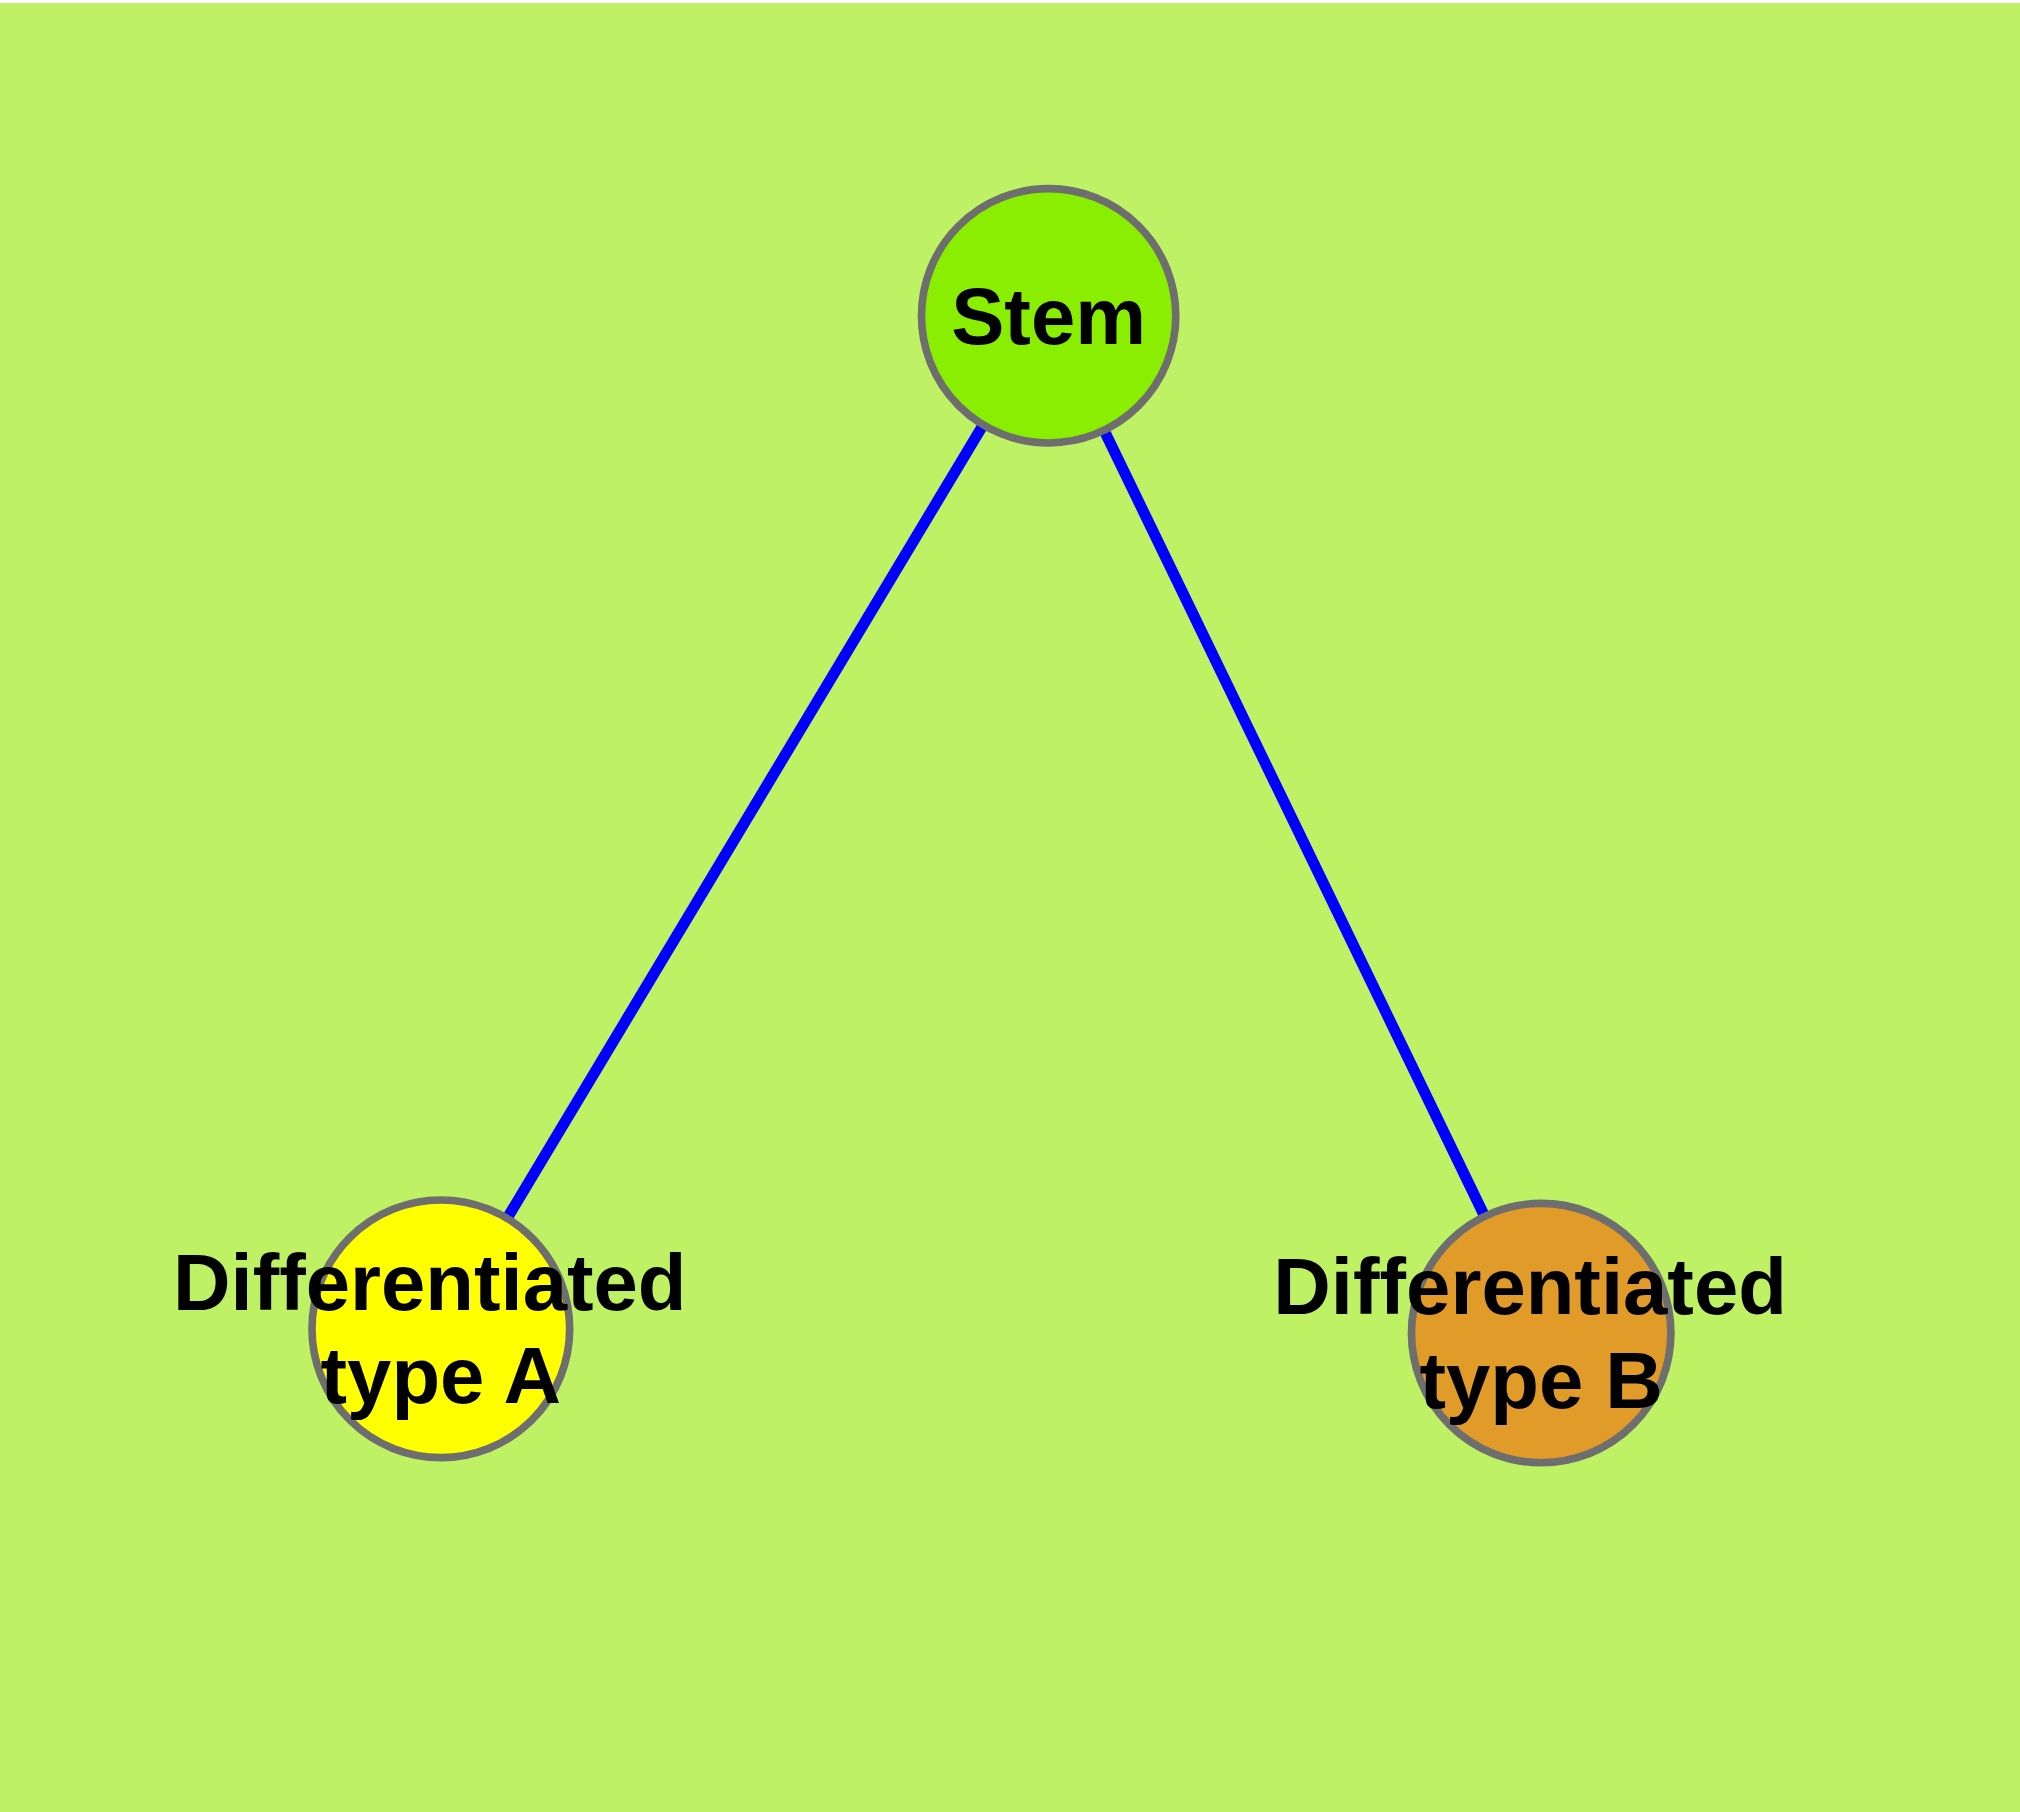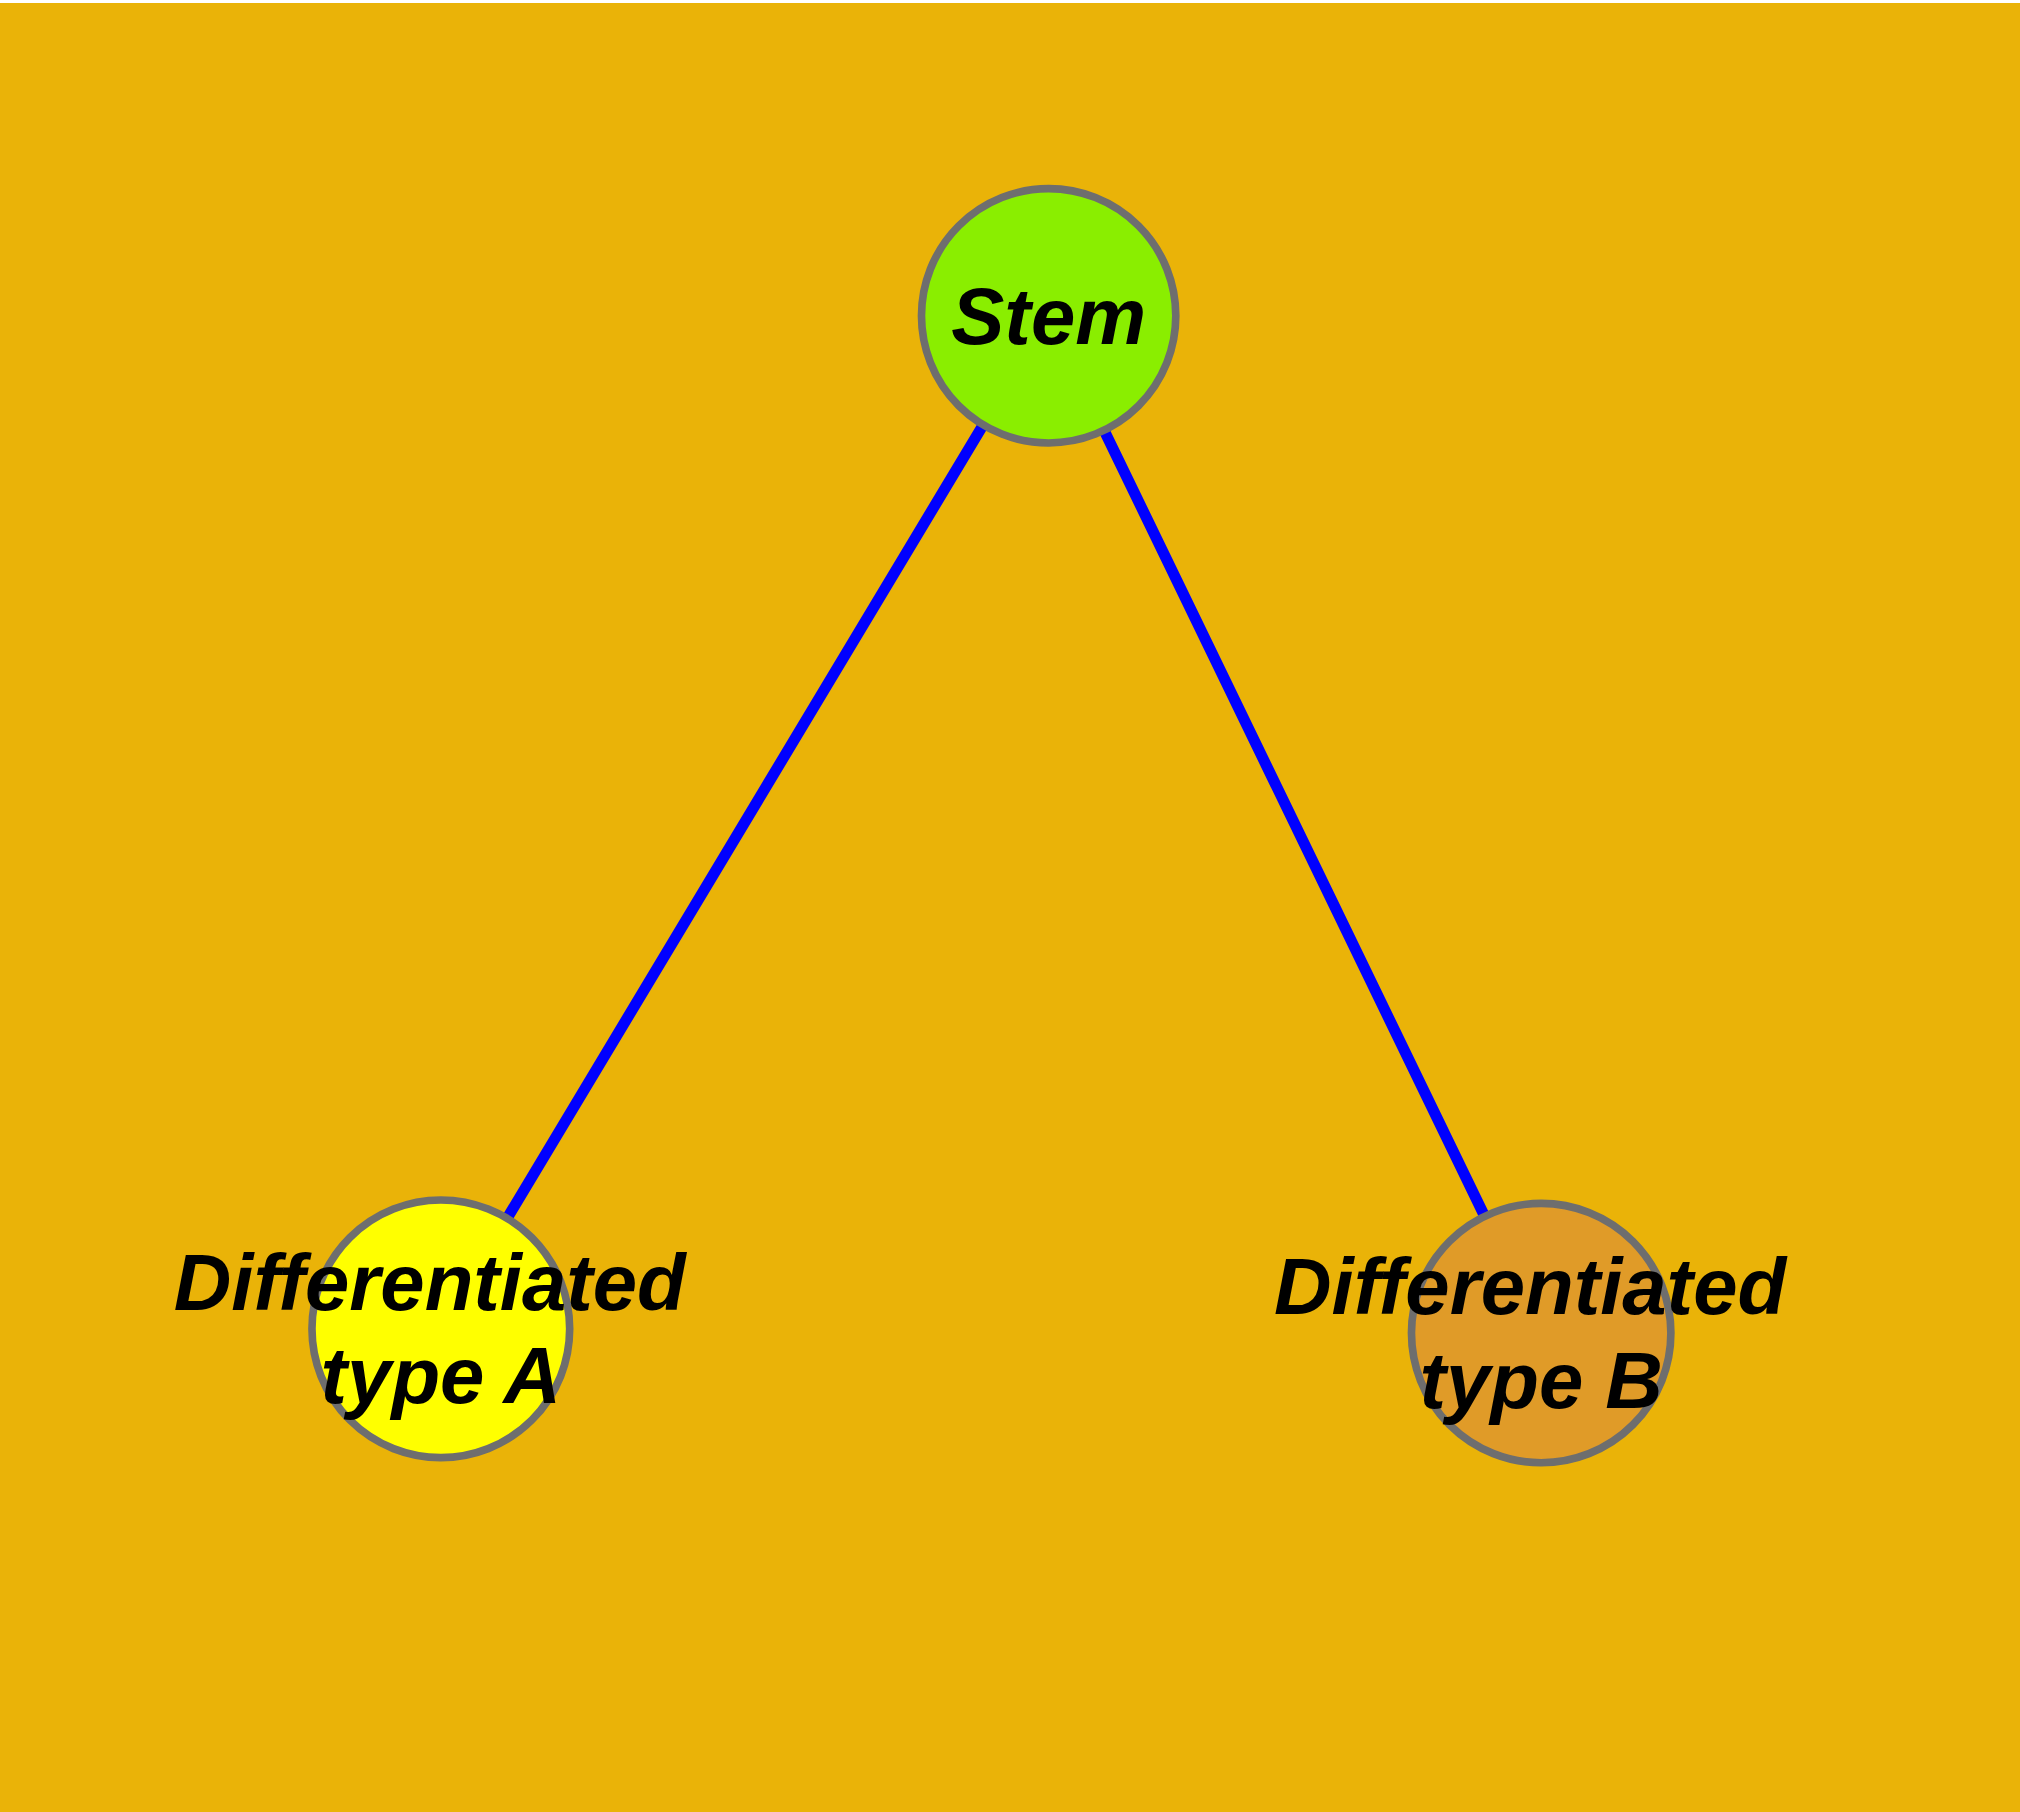--- a/index.html
+++ b/index.html
@@ -38,21 +38,21 @@
     line-height: 110px;
     fill: #000000;
     text-anchor: middle;
     font-family: "Liberation Sans", "DejaVu Sans", sans-serif;
   }
 </style>
 </head>
 <body>
 
 <div id="canvas" style="background: rgb(255, 255, 255);">
-  <div id="plot-area" style="background: #eab308; font-style: italic;">
+  <div id="plot-area" style="background: #bef264;">
     <svg id="graph-svg" viewBox="0 0 2384 2134" preserveAspectRatio="none">
 
       <g>
         <line x1="1237" y1="369" x2="520" y2="1564" stroke="#0000ff" stroke-width="13" stroke-linecap="round"></line>
         <line x1="1237" y1="369" x2="1818" y2="1569" stroke="#0000ff" stroke-width="13" stroke-linecap="round"></line>
       </g>
 
       <g>
         <circle cx="1237" cy="369" r="150" fill="#8aee00" stroke="#6e6e6e" stroke-width="9"></circle>
         <circle cx="520" cy="1564" r="152" fill="#ffff00" stroke="#6e6e6e" stroke-width="9"></circle>

